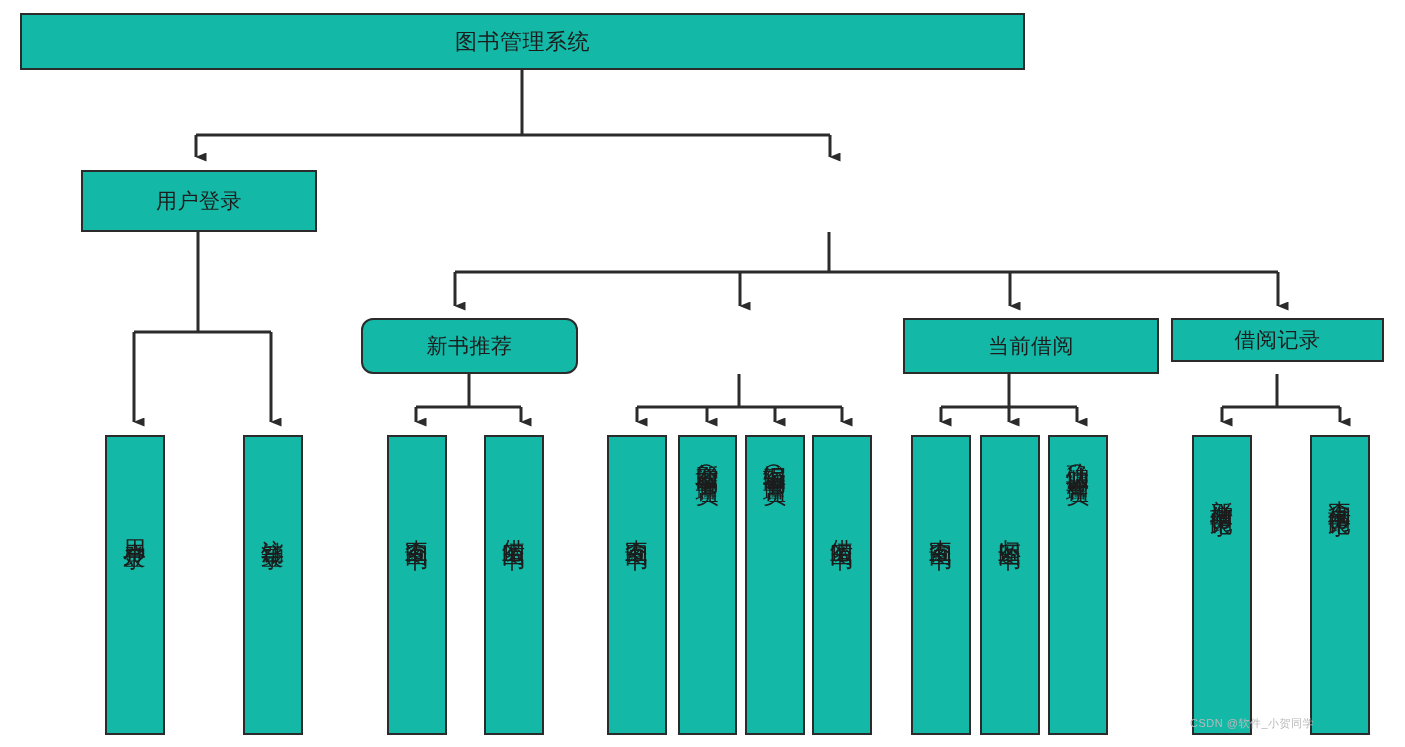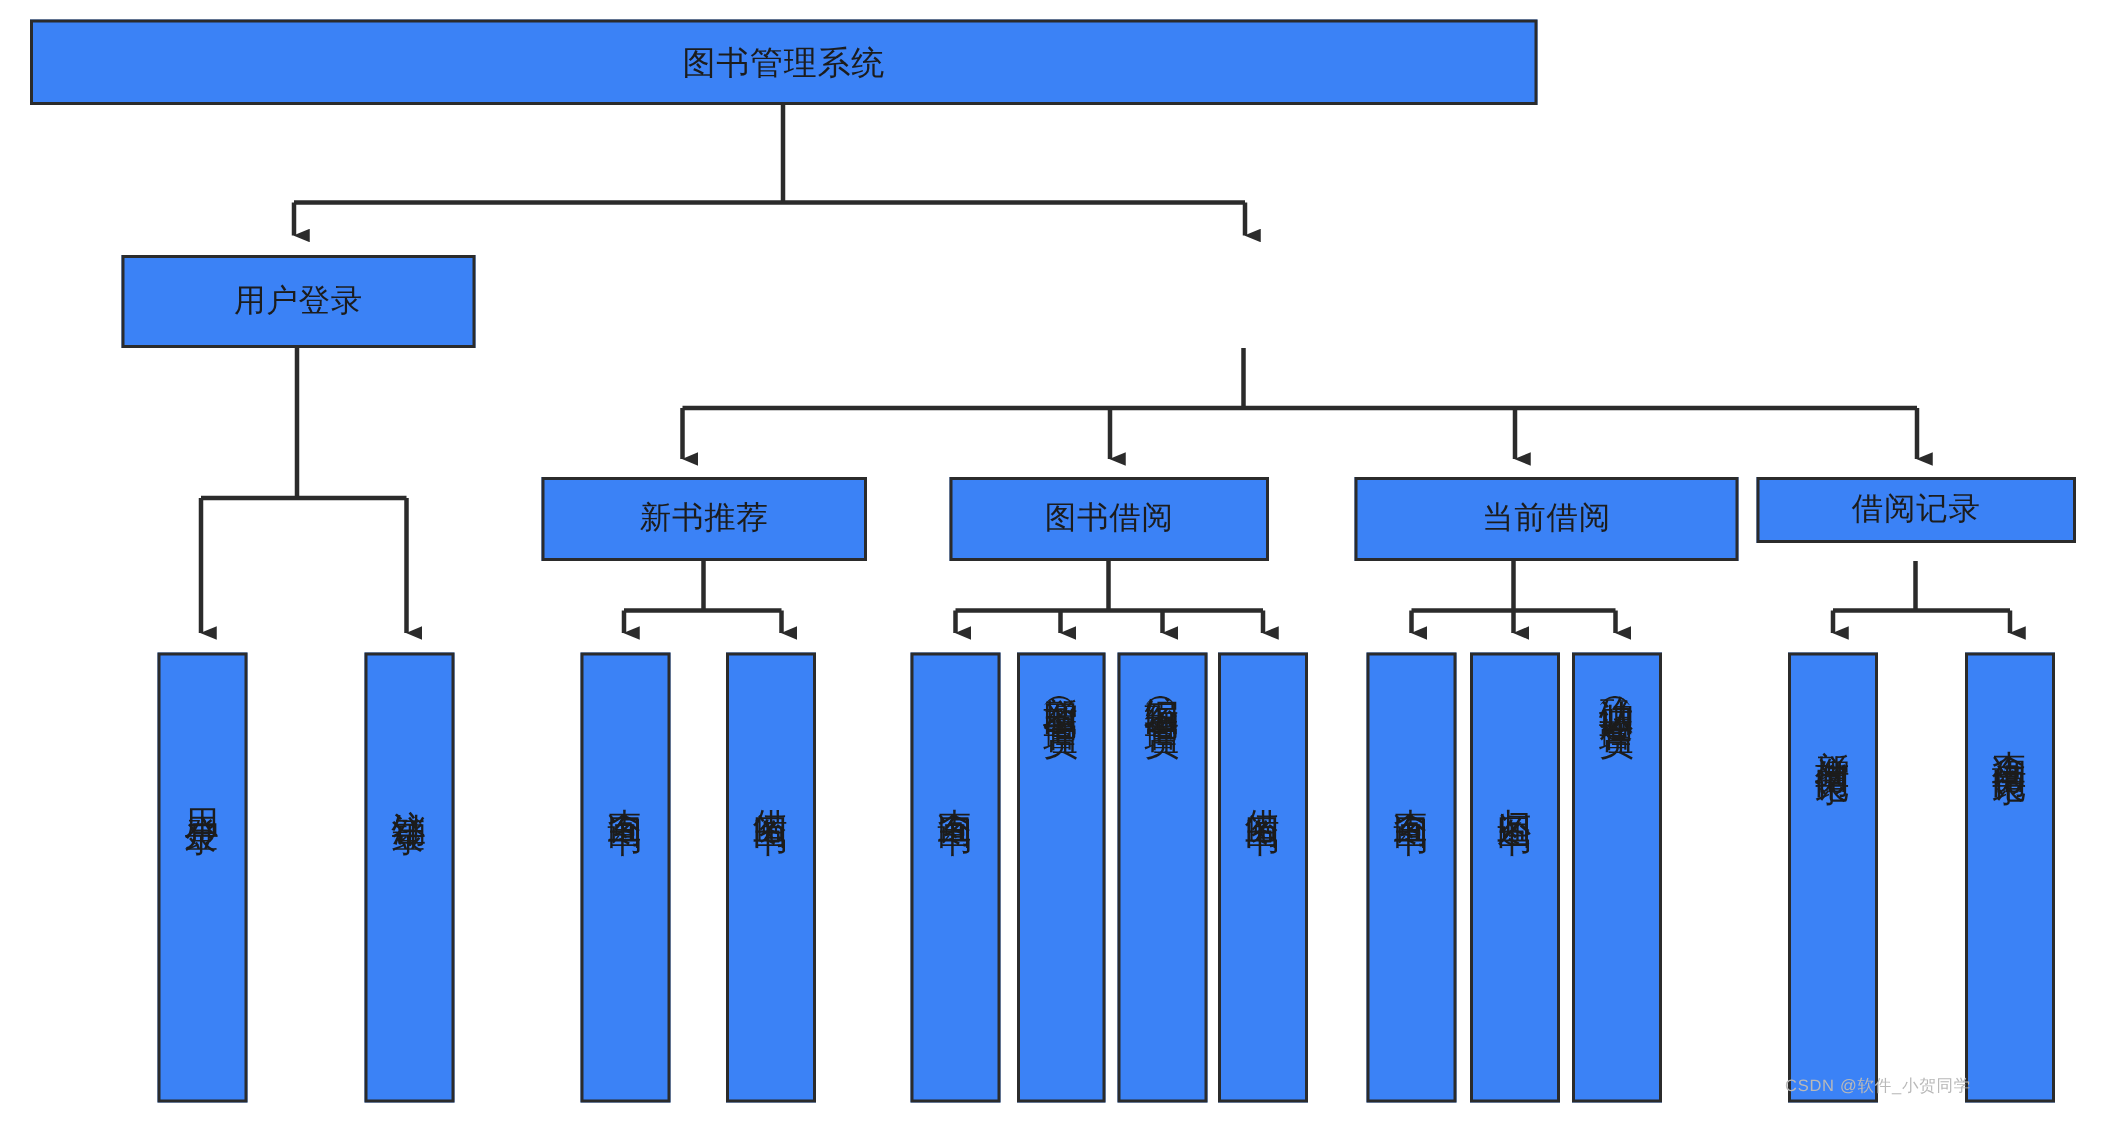--- a/index.html
+++ b/index.html
@@ -23,21 +23,21 @@
     position: absolute;
     left: 0;
     top: 0;
     width: 1405px;
     height: 747px;
     pointer-events: none;
   }
   .node {
     position: absolute;
     box-sizing: border-box;
-    background: #3b82f6;
+    background: #14b8a6;
     border: 2.5px solid #2b2b2b;
     display: flex;
     align-items: center;
     justify-content: center;
     overflow: hidden;
   }
   .node .label {
     display: block;
     text-align: center;
     color: #1c1c1c;
@@ -133,27 +133,24 @@
 
   <div class="node horiz root" style="left:20px; top:13px; width:1005px; height:57px;">
     <span class="label">图书管理系统</span>
   </div>
 
   <div class="node horiz" style="left:81px; top:170px; width:236px; height:62px;">
     <span class="label">用户登录</span>
   </div>
 
 
-  <div class="node horiz" style="left:361px; top:318px; width:217px; height:56px;">
+  <div class="node horiz" style="left:361px; top:318px; width:217px; height:56px;border-radius:12px;">
     <span class="label">新书推荐</span>
   </div>
 
-  <div class="node horiz" style="left:633px; top:318px; width:213px; height:56px;">
-    <span class="label">图书借阅</span>
-  </div>
 
   <div class="node horiz" style="left:903px; top:318px; width:256px; height:56px;">
     <span class="label">当前借阅</span>
   </div>
 
   <div class="node horiz" style="left:1171px; top:318px; width:213px; height:44px;">
     <span class="label">借阅记录</span>
   </div>
 
   <div class="node vert" style="left:105px; top:435px; width:60px; height:300px; padding-top:84px;">

